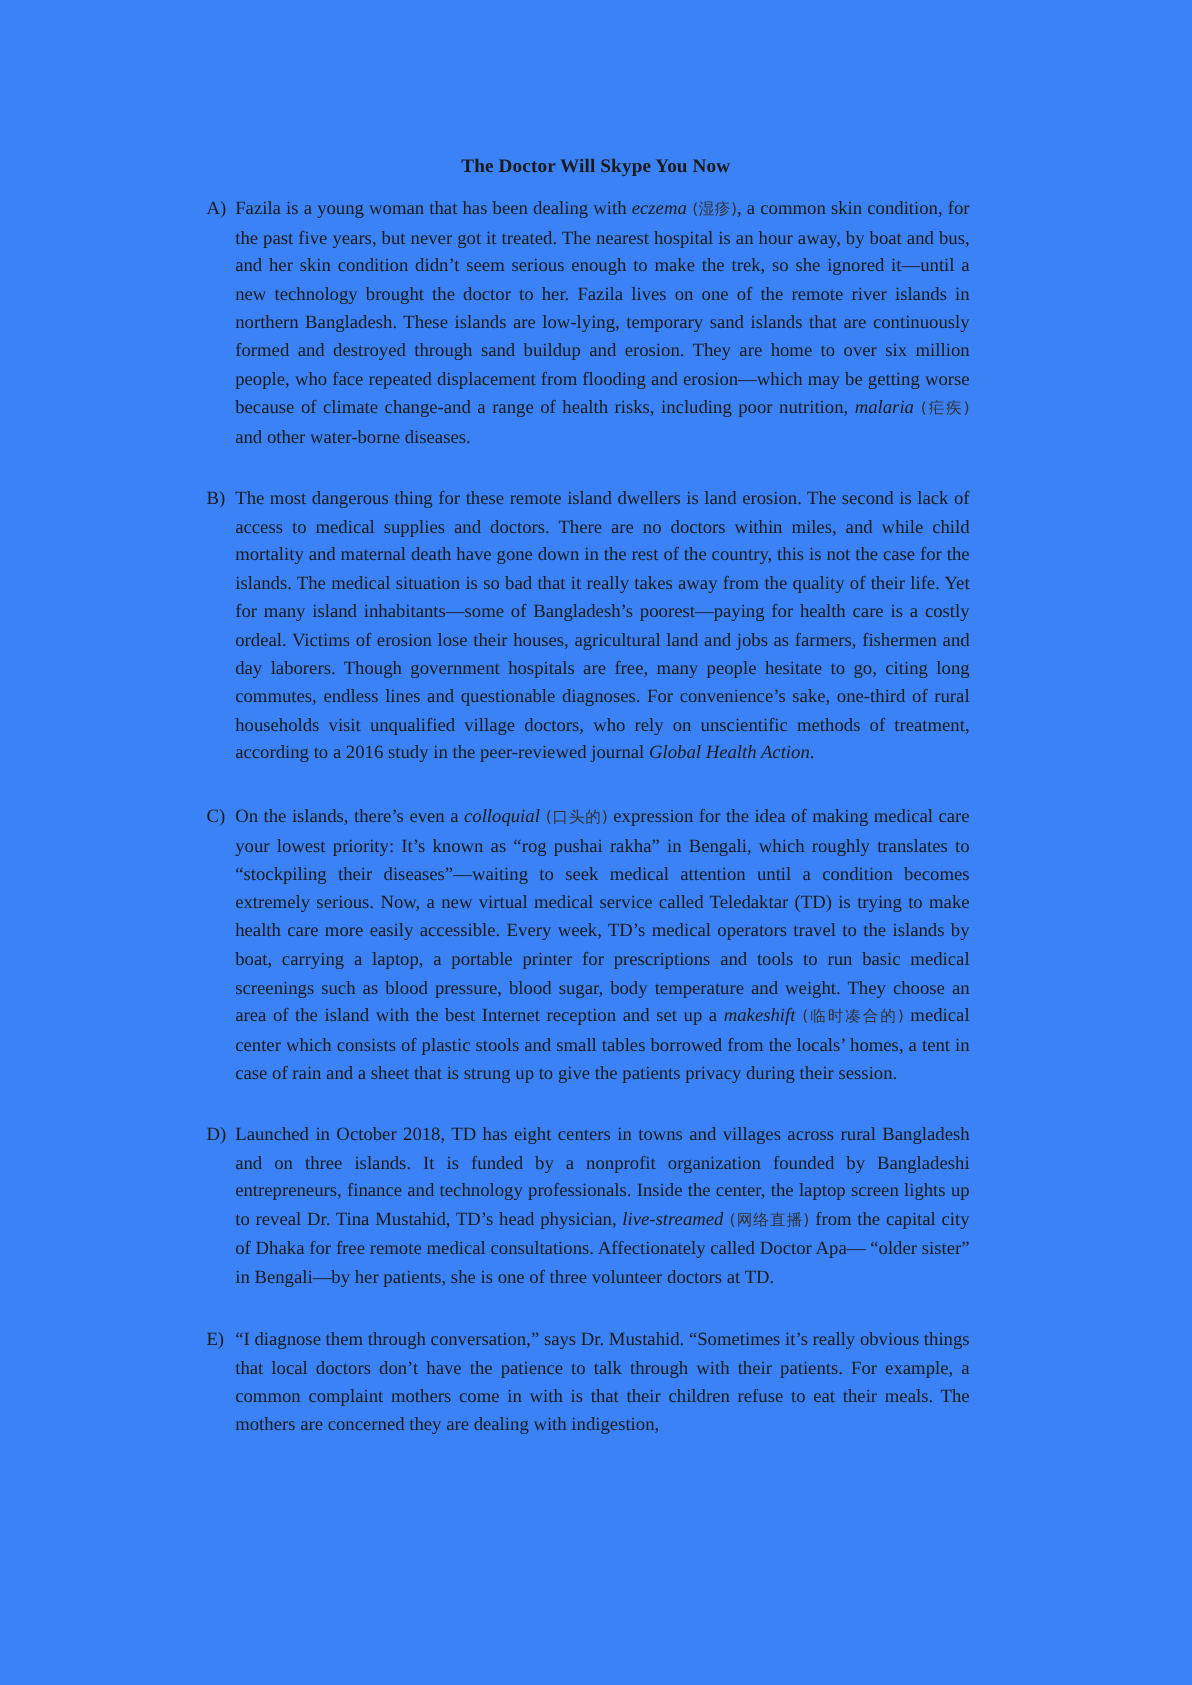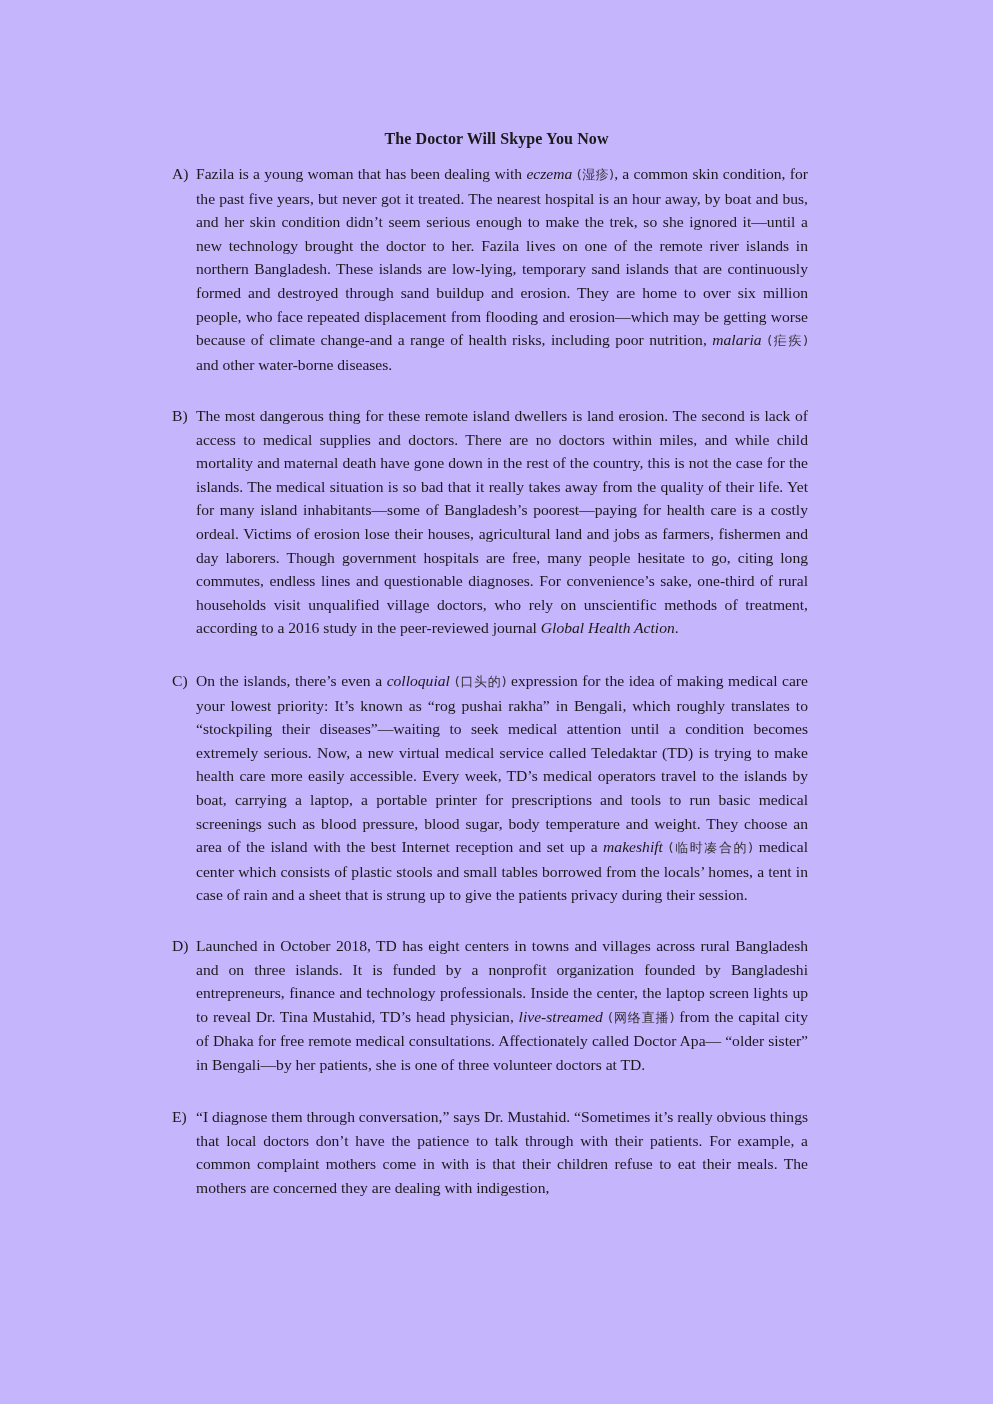--- a/index.html
+++ b/index.html
@@ -14,21 +14,21 @@
       overflow: hidden;
       font-family: "Liberation Serif", "DejaVu Serif", serif;
       color: #1a1a1a;
     }
     .page {
       position: absolute;
       left: 0;
       top: 0;
       width: 993px;
       height: 1404px;
-      background: #c4b5fd;
+      background: #3b82f6;
     }
     .title {
       position: absolute;
       top: 128px;
       left: 0;
       width: 993px;
       text-align: center;
       font-weight: bold;
       font-size: 16px;
       line-height: 22px;

